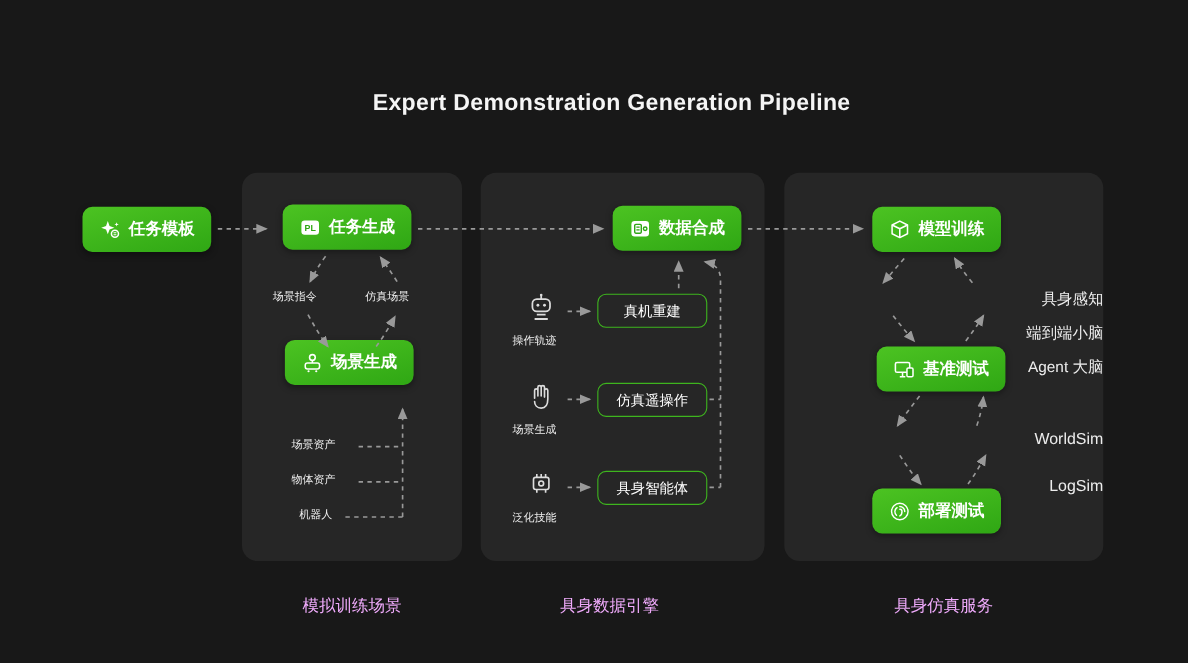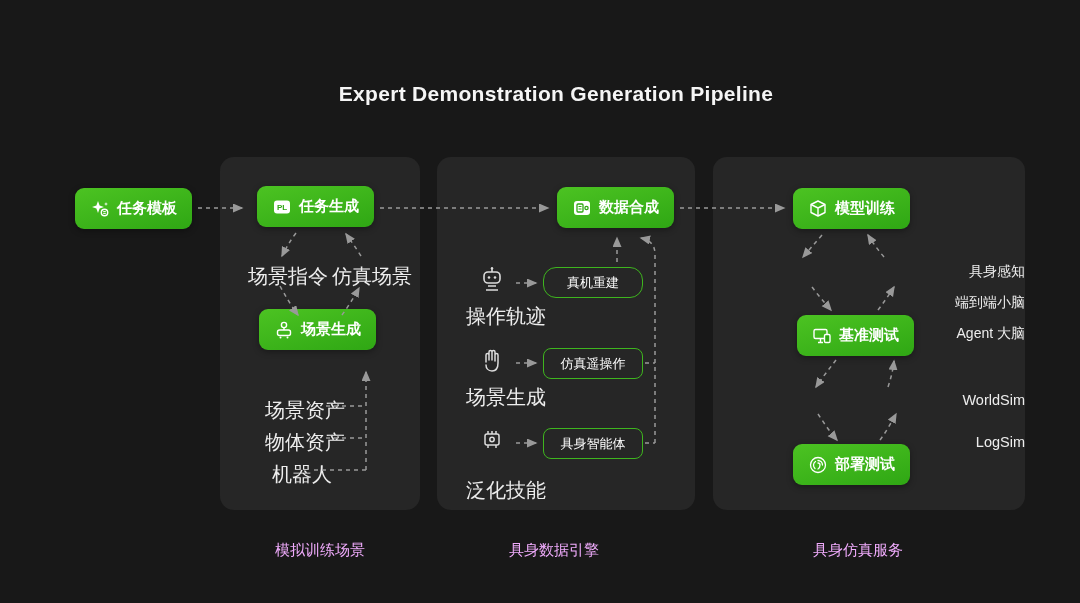--- a/index.html
+++ b/index.html
@@ -8,30 +8,30 @@
     font-family:"Liberation Sans","DejaVu Sans",sans-serif;color:#f5f5f5;
   }
   .overlay{position:absolute;left:0;top:0;z-index:2;pointer-events:none;}
   .title{
     position:absolute;left:0;top:66px;width:100%;text-align:center;margin:16px;
     font-size:21px;font-weight:600;letter-spacing:.3px;color:#f5f5f5;z-index:3;
   }
   .panel{position:absolute;background:#262626;border-radius:14px;z-index:1;text-align:right;}
   .p1{left:220px;top:157px;width:200px;height:353px;}
   .p2{left:437px;top:157px;width:258px;height:353px;}
-  .p3{left:713px;top:157px;width:290px;height:353px;padding-left:22px;}
+  .p3{left:713px;top:157px;width:290px;height:353px;}
   .gbtn{
     position:absolute;display:inline-flex;align-items:center;gap:7px;height:41px;
     padding:0 15px;border-radius:9px;box-sizing:border-box;
     background:linear-gradient(165deg,#4cc322 0%,#2fa714 100%);
     color:#fff;font-size:15px;font-weight:700;white-space:nowrap;z-index:3;
     box-shadow:0 2px 6px rgba(0,0,0,.35);
   }
   .gbtn .ic{display:inline-flex;align-items:center;}
-  .lbl{position:absolute;font-size:20px;color:#ededed;white-space:nowrap;z-index:3;}
+  .lbl{position:absolute;font-size:10px;color:#ededed;white-space:nowrap;z-index:3;}
   .obox{
     position:absolute;width:100px;height:31px;box-sizing:border-box;
     border:1.5px solid #3eb51e;border-radius:8px;display:flex;align-items:center;
     justify-content:center;font-size:13px;color:#fff;white-space:nowrap;z-index:3;
   }
   .rowicon{position:absolute;display:flex;align-items:center;justify-content:center;z-index:3;}
   .flexrow{
     position:absolute;left:0;width:100%;display:flex;justify-content:center;
     font-size:14px;color:#ededed;white-space:nowrap;z-index:3;flex-direction:column;
   }
@@ -145,38 +145,38 @@
       <svg width="30" height="30" viewBox="0 0 30 30" fill="none" stroke="#dcdcdc" stroke-width="1.6">
         <path d="M15 4 V7"></path>
         <circle cx="15" cy="3.2" r="1.2" fill="#dcdcdc" stroke="none"></circle>
         <rect x="7" y="7" width="16" height="11" rx="4"></rect>
         <circle cx="12" cy="12.5" r="1.3" fill="#dcdcdc" stroke="none"></circle>
         <circle cx="18" cy="12.5" r="1.3" fill="#dcdcdc" stroke="none"></circle>
         <path d="M11 21 H19 M9 25 H21"></path>
       </svg>
     </span>
     <div class="lbl" style="left:29px;top:146px;">操作轨迹</div>
-    <div class="obox" style="left:106px;top:110px;border-radius:13px;">真机重建</div>
+    <div class="obox" style="left:106px;top:110px;">真机重建</div>
 
     <span class="rowicon" style="left:40px;top:189px;">
       <svg width="30" height="30" viewBox="0 0 30 30" fill="none" stroke="#dcdcdc" stroke-width="1.5" stroke-linecap="round">
         <path d="M9 16 V9 a1.5 1.5 0 0 1 3 0 V14 M12 9 V6 a1.5 1.5 0 0 1 3 0 V14 M15 7 V6 a1.5 1.5 0 0 1 3 0 V15 M18 9 a1.5 1.5 0 0 1 3 0 V17 C21 22 19 25 15 25 C11 25 9 22 9 19"></path>
       </svg>
     </span>
     <div class="lbl" style="left:29px;top:227px;">场景生成</div>
     <div class="obox" style="left:106px;top:191px;">仿真遥操作</div>
 
     <span class="rowicon" style="left:40px;top:269px;">
       <svg width="30" height="30" viewBox="0 0 30 30" fill="none" stroke="#dcdcdc" stroke-width="1.5">
         <rect x="8" y="8" width="14" height="11" rx="2"></rect>
         <path d="M11 8 V5 M15 8 V5 M19 8 V5 M11 19 V22 M19 19 V22"></path>
         <circle cx="15" cy="13.5" r="2.2"></circle>
       </svg>
     </span>
-    <div class="lbl" style="left:29px;top:320px;">泛化技能</div>
+    <div class="lbl" style="left:29px;top:307px;">泛化技能</div>
     <div class="obox" style="left:106px;top:271px;">具身智能体</div>
   </div>
 
   <div class="panel p3">
     <div class="gbtn" style="left:80px;top:31px;">
       <span class="ic">
         <svg width="20" height="20" viewBox="0 0 20 20" fill="none" stroke="#fff" stroke-width="1.4" stroke-linejoin="round">
           <path d="M10 2 L17 5.5 V13.5 L10 17 L3 13.5 V5.5 Z"></path>
           <path d="M3 5.5 L10 9 L17 5.5 M10 9 V17"></path>
         </svg>

